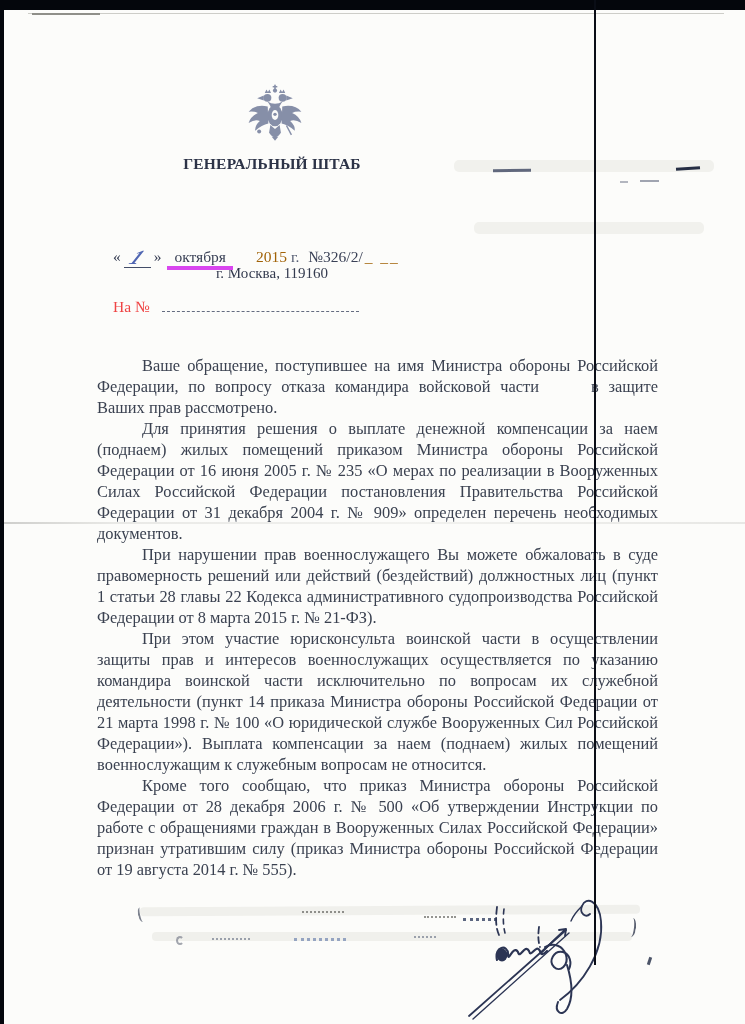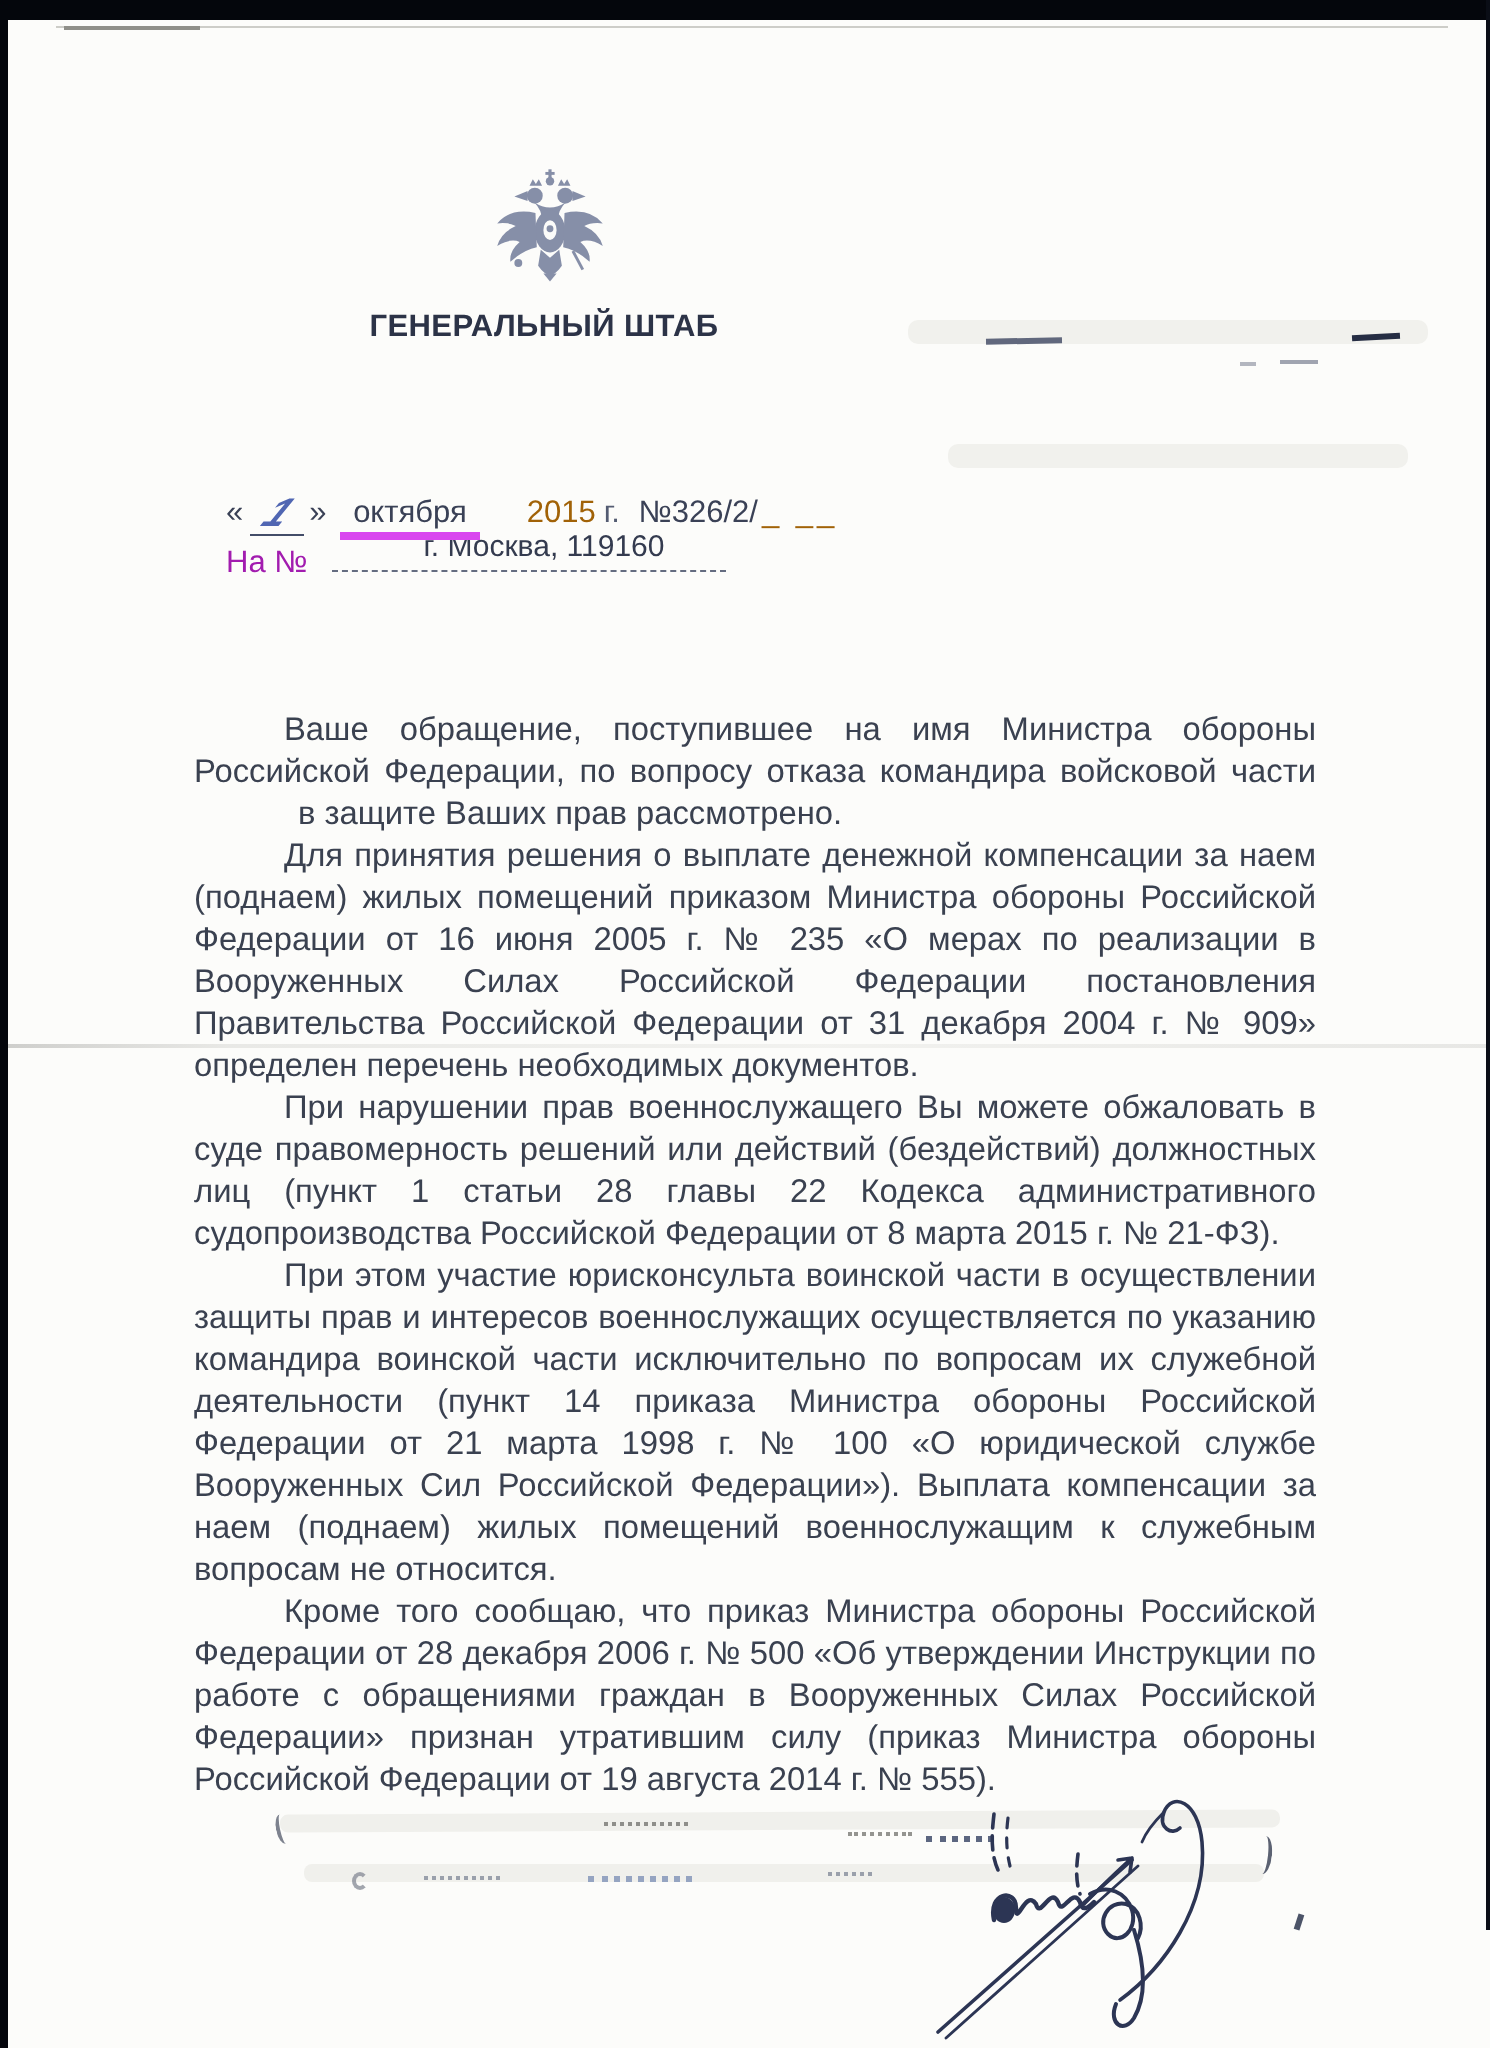--- a/index.html
+++ b/index.html
@@ -1,17 +1,17 @@
 <!DOCTYPE html>
 <html><head>
 <meta charset="utf-8">
 <style>
   html,body{margin:0;padding:0;background:#04060c;width:745px;height:1024px;overflow:hidden;}
   *{box-sizing:border-box;}
-  .scan{position:relative;width:745px;height:1024px;background:#04060c;font-family:Liberation Sans, sans-serif;}
+  .scan{position:relative;width:596px;height:1024px;background:#04060c;font-family:Liberation Serif, serif;}
   .page{position:absolute;left:4px;top:10px;width:741px;height:1014px;background:#fcfcfa;}
   .edge-right{position:absolute;right:0;top:0;width:2px;height:965px;background:#0a0d16;}
   .paper-top-line{position:absolute;left:24px;top:3px;width:696px;height:1px;background:#cdcdc8;}
   .paper-top-line-dark{position:absolute;left:28px;top:3px;width:68px;height:2px;background:#8f8f89;}
 
   .emblem{position:absolute;left:237px;top:74px;width:68px;height:66px;filter:blur(.3px);opacity:.92;}
   .emblem svg{width:100%;height:100%;}
 
   .org{position:absolute;left:93px;top:145px;width:350px;text-align:center;
        font-weight:700;font-size:15.5px;line-height:17.5px;color:#2c3347;letter-spacing:.2px;}
@@ -22,21 +22,21 @@
   .day-blank{display:inline-block;width:27px;height:16px;border-bottom:1px solid #434d68;
        position:relative;margin:0 3px;vertical-align:bottom;}
   .day-hand{position:absolute;left:8px;top:-6px;color:#5066b2;font-size:20px;font-style:italic;
        transform:skewX(-32deg);font-weight:700;}
   .month{border-bottom:4px solid #d946ef;padding:0 7px 1px;margin-left:2px;}
   .year{margin-left:23px;color:#a16207;}
   .year-suffix{margin-left:4px;color:#545c72;}
   .num-label{margin-left:5px;}
   .trail{color:#a16207;letter-spacing:2px;margin-left:2px;}
 
-  .ref-row{position:absolute;left:109px;top:263px;font-size:15.5px;color:#a21caf;}
+  .ref-row{position:absolute;left:109px;top:288px;font-size:15.5px;color:#ef4444;}
   .ref-line{display:inline-block;width:197px;height:13px;border-bottom:1.5px dashed #646c80;margin-left:12px;}
 
   .letter-body{position:absolute;left:93px;top:345px;width:561px;
        font-size:16.4px;line-height:21px;color:#3a4150;text-align:justify;}
   .letter-body p{margin:0;text-indent:45px;}
   .unit-gap{display:inline-block;width:52px;}
 
   .fold-line{position:absolute;left:0;top:512px;width:741px;height:2px;opacity:.8;
        background:linear-gradient(to right,#c3c3c0 0%,#e4e4e1 15%,#efefec 55%,#e2e2df 100%);}
 

